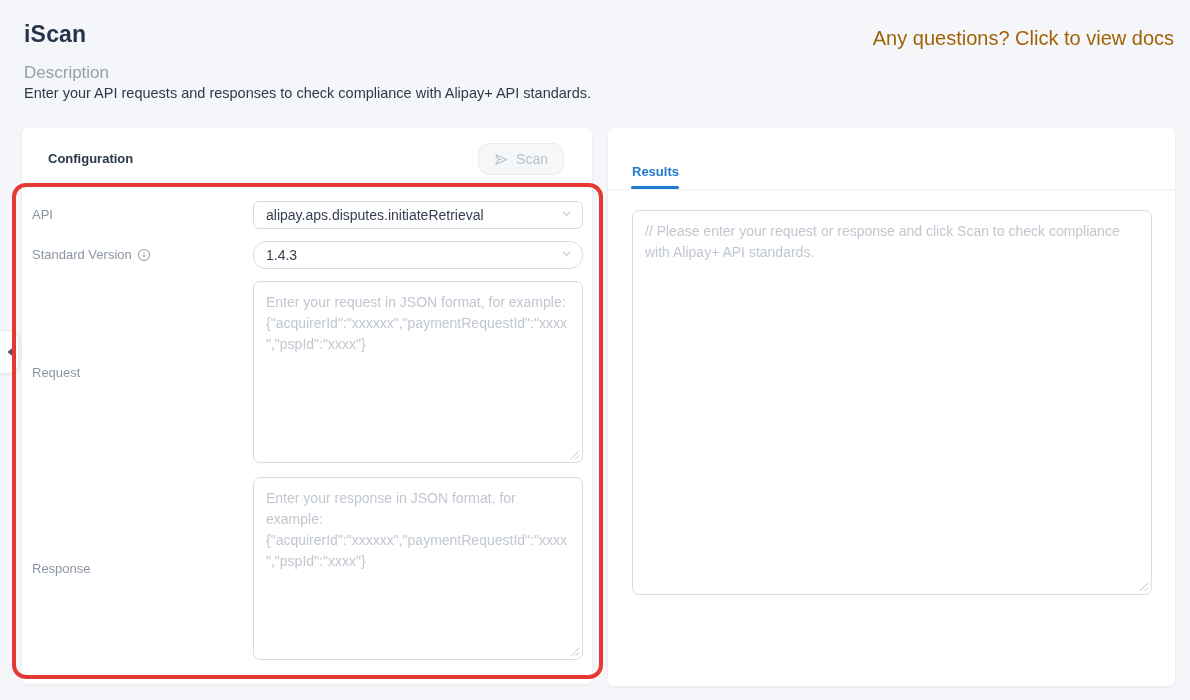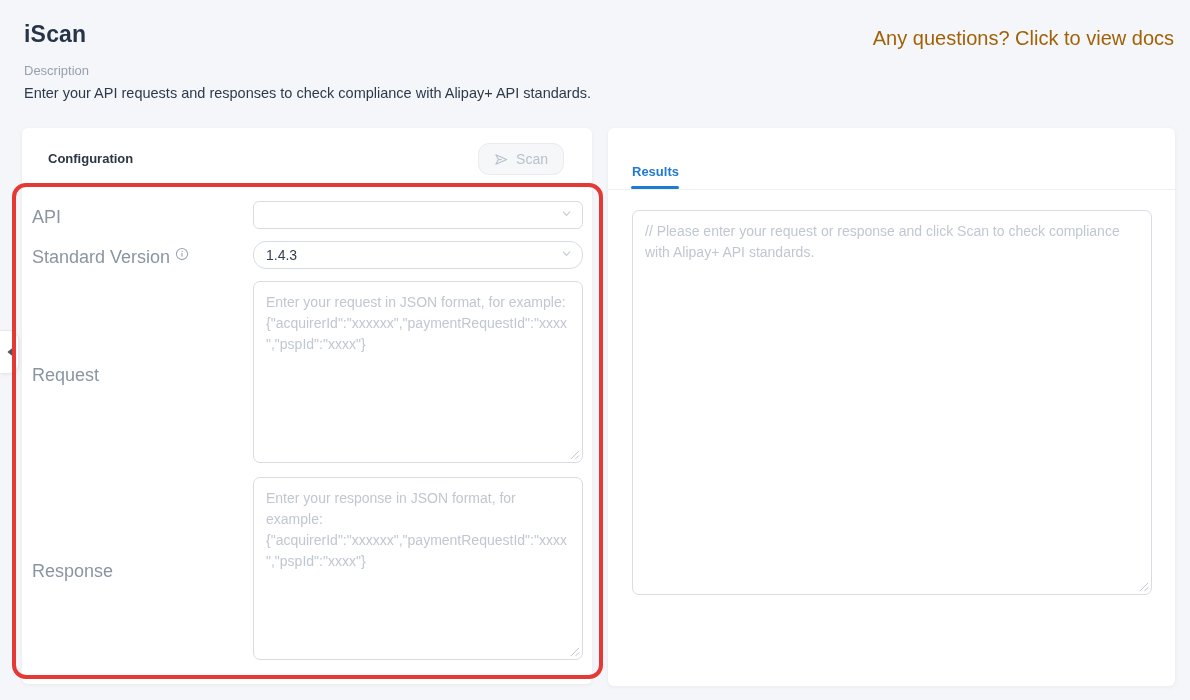--- a/index.html
+++ b/index.html
@@ -14,21 +14,21 @@
   .page-title {
     position:absolute; left:24px; top:21px;
     font-size:23px; font-weight:700; color:#263449; letter-spacing:.2px;
   }
   .docs-link {
     position:absolute; right:16px; top:27px;
     font-size:20px; color:#a16207; cursor:pointer; text-decoration:none;
   }
   .desc-label {
     position:absolute; left:24px; top:63px;
-    font-size:13px; color:#97a1ad;
+    font-size:17px; color:#97a1ad;
   }
   .desc-text {
     position:absolute; left:24px; top:85px;
     font-size:14.5px; color:#2c3a4b;
   }
   
   .card {
     position:absolute; background:#fff; border-radius:6px;
     box-shadow:0 1px 4px rgba(20,30,50,.06);
   }
@@ -42,21 +42,21 @@
   .scan-btn {
     position:absolute; right:28px; top:15px;
     height:32px; padding:0 15px;
     display:flex; align-items:center; gap:7px;
     background:#f6f7f9; border:1px solid #e9ebef; border-radius:11px;
     color:#b9c1cc; font-size:14px; font-family:inherit; cursor:not-allowed;
   }
   .scan-btn svg { display:block; }
   .field-label {
     position:absolute; left:10px;
-    font-size:18px; color:#8b95a2; display:flex; align-items:flex-start; gap:5px;
+    font-size:13px; color:#8b95a2; display:flex; align-items:flex-end; gap:5px;
   }
   .select-box {
     position:absolute; left:231px; width:330px; height:28px;
     border:1px solid #d8dce2; border-radius:6px; background:#fff;
     font-size:14px; color:#333f4e;
     display:flex; align-items:center; padding:0 30px 0 12px;
     cursor:pointer; white-space:nowrap; overflow:hidden;
   }
   .select-box .chev {
     position:absolute; right:9px; top:50%; transform:translateY(-50%);
@@ -121,20 +121,21 @@
         <path d="M4.8 8 L8.2 8" stroke="#b9c1cc" stroke-width="1.3"></path>
       </svg>
     </span>
     <span>Scan</span>
   </button>
 
   <div class="field-label" style="top:79px;">
     <span>API</span>
   </div>
   <div class="select-box" style="top:73px;">
+    <span>alipay.aps.disputes.initiateRetrieval</span>
     <span class="chev">
       <svg width="13" height="13" viewBox="0 0 16 16" fill="none">
           <path d="M4 6 L8 10.2 L12 6" stroke="#c4cad2" stroke-width="1.4" stroke-linecap="round" stroke-linejoin="round"></path>
         </svg>
     </span>
   </div>
 
   <div class="field-label" style="top:119px;">
     <span>Standard Version</span>
     <span style="line-height:0;">

